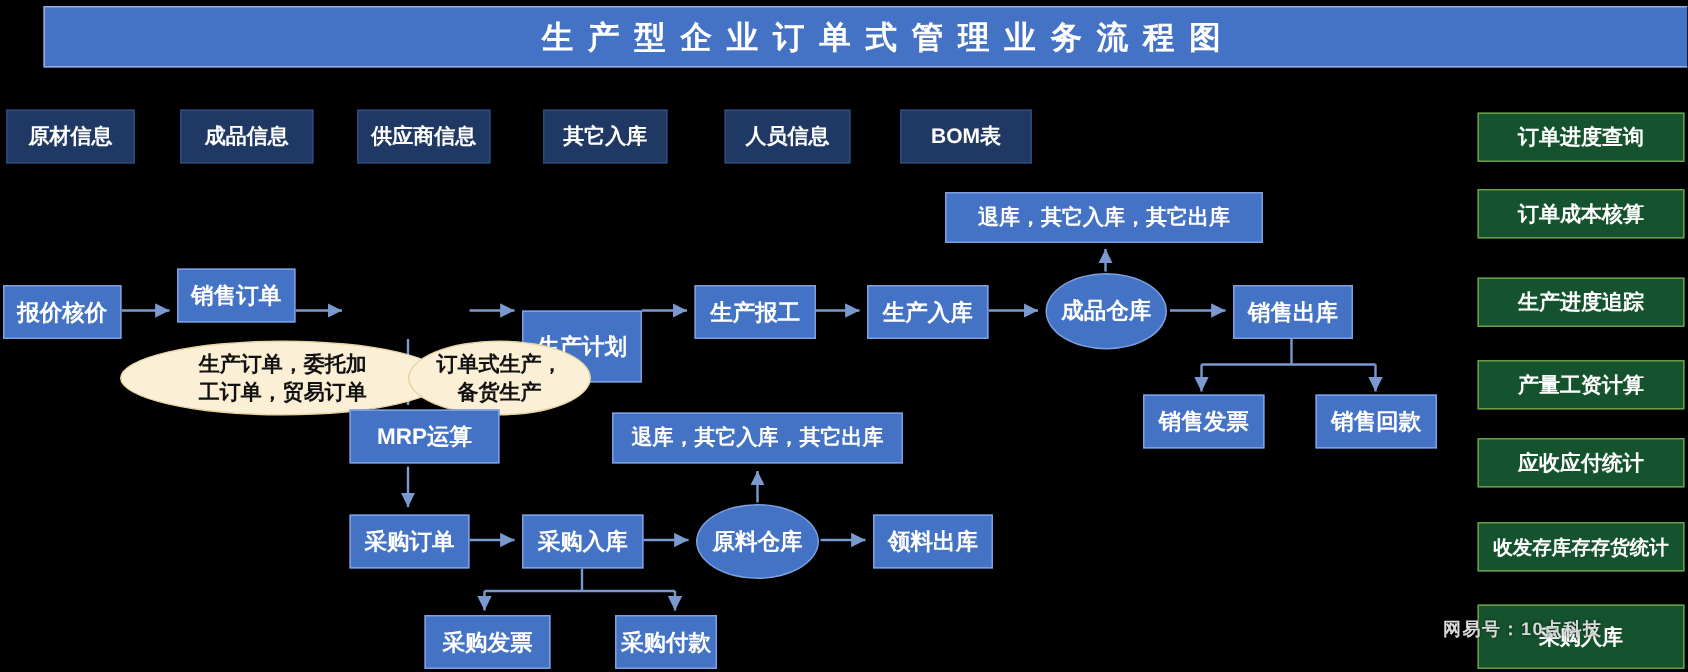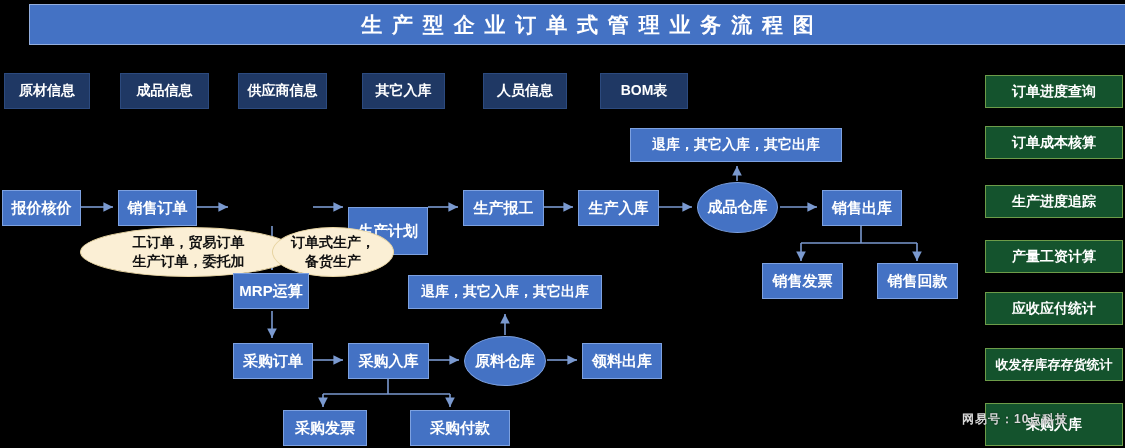--- a/index.html
+++ b/index.html
@@ -101,47 +101,47 @@
       <line x1="505" y1="335" x2="505" y2="314" marker-end="url(#ah)"></line>
 
       <line x1="388" y1="379" x2="388" y2="394"></line>
       <line x1="323" y1="394" x2="450" y2="394"></line>
       <line x1="323" y1="394" x2="323" y2="407" marker-end="url(#ah)"></line>
       <line x1="450" y1="394" x2="450" y2="407" marker-end="url(#ah)"></line>
     </g>
   </svg>
 
   <div class="node" style="left:2px;top:190px;width:79px;height:36px">报价核价</div>
-  <div class="node" style="left:118px;top:190px;width:79px;height:36px">销售订单</div>
+  <div class="node" style="left:118px;top:179px;width:79px;height:36px">销售订单</div>
   <div class="node" style="left:348px;top:207px;width:80px;height:48px">生产计划</div>
   <div class="node" style="left:463px;top:190px;width:81px;height:36px">生产报工</div>
   <div class="node" style="left:578px;top:190px;width:81px;height:36px">生产入库</div>
   <div class="node" style="left:822px;top:190px;width:80px;height:36px">销售出库</div>
   <div class="node ellipse" style="left:697px;top:182px;width:81px;height:51px">成品仓库</div>
 
   <div class="node small" style="left:630px;top:128px;width:212px;height:34px">退库，其它入库，其它出库</div>
 
   <div class="node" style="left:762px;top:263px;width:81px;height:36px">销售发票</div>
   <div class="node" style="left:877px;top:263px;width:81px;height:36px">销售回款</div>
 
   <div class="note" style="left:80px;top:227px;width:215px;height:48px">
+    <span>生产订单，委托加</span>
     <span>工订单，贸易订单</span>
-    <span>生产订单，委托加</span>
   </div>
   <div class="note" style="left:272px;top:227px;width:120px;height:48px">
     <span>订单式生产，</span>
     <span>备货生产</span>
   </div>
 
-  <div class="node" style="left:233px;top:273px;width:76px;height:36px">MRP运算</div>
+  <div class="node" style="left:233px;top:273px;width:100px;height:36px">MRP运算</div>
   <div class="node small" style="left:408px;top:275px;width:194px;height:34px">退库，其它入库，其它出库</div>
 
   <div class="node" style="left:233px;top:343px;width:80px;height:36px">采购订单</div>
   <div class="node" style="left:348px;top:343px;width:81px;height:36px">采购入库</div>
   <div class="node ellipse" style="left:464px;top:336px;width:82px;height:50px">原料仓库</div>
   <div class="node" style="left:582px;top:343px;width:80px;height:36px">领料出库</div>
 
   <div class="node" style="left:283px;top:410px;width:84px;height:36px">采购发票</div>
-  <div class="node" style="left:410px;top:410px;width:100px;height:36px">采购付款</div>
+  <div class="node" style="left:410px;top:410px;width:68px;height:36px">采购付款</div>
 
   <div class="wm">网易号：10点科技</div>
 
 </div>
 
 </body></html>

